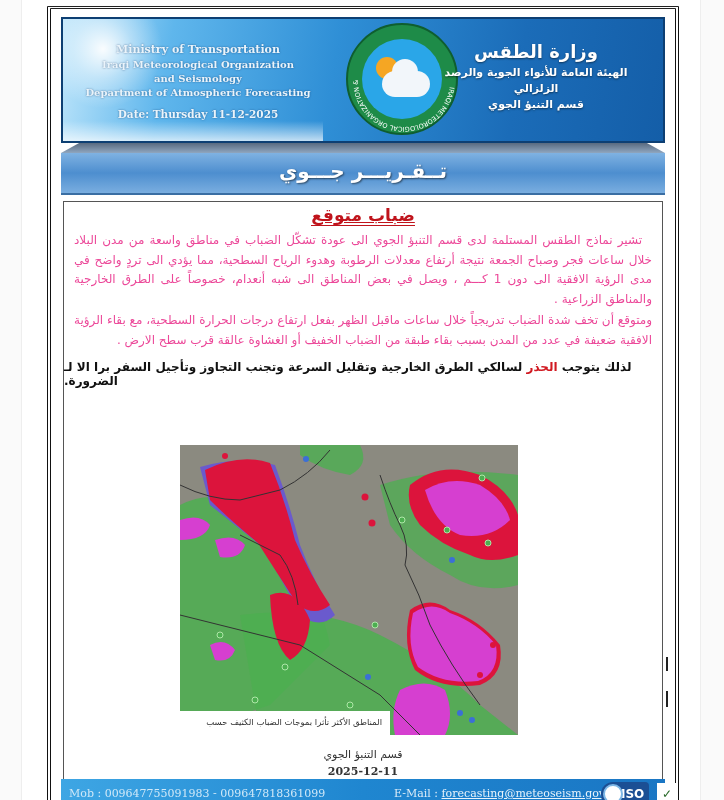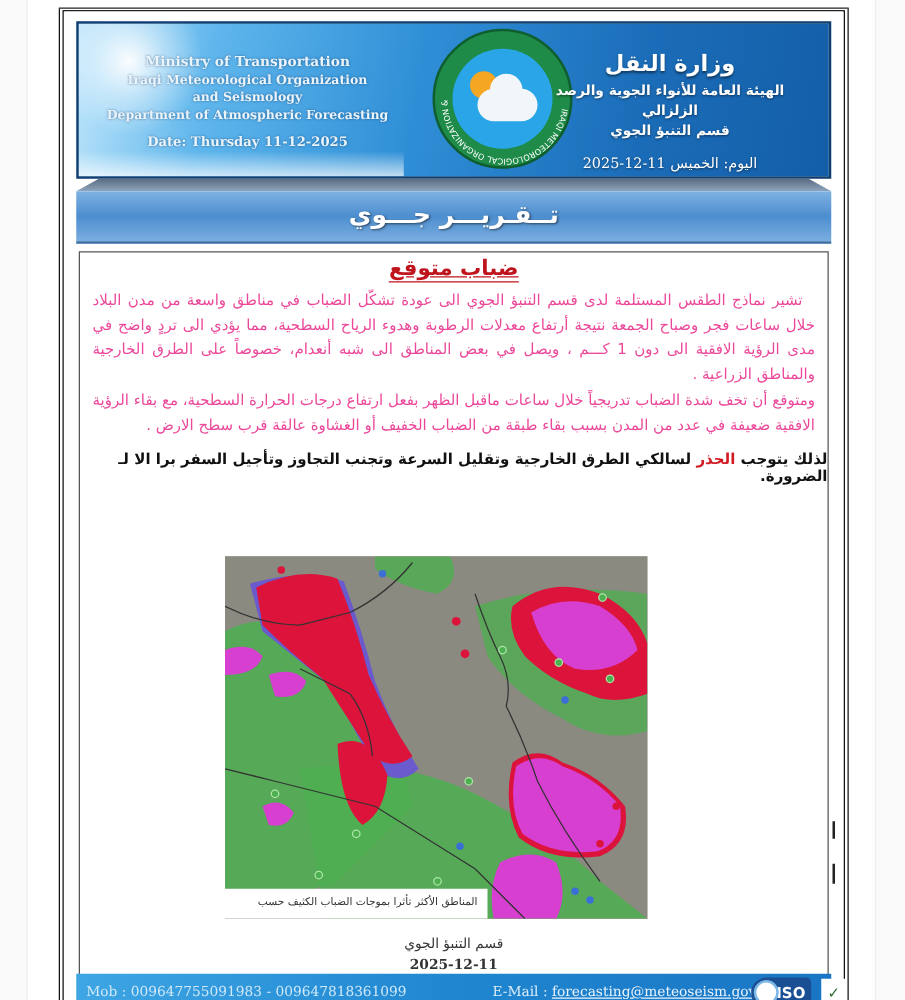--- a/index.html
+++ b/index.html
@@ -43,21 +43,21 @@
     background: linear-gradient(180deg, #7fb2e2 0%, #4d8ecf 50%, #7aaee0 100%); border-bottom: 2px solid #3a6ea3; }
   .title-band .title { position: absolute; left: 0; right: 0; top: 6px; text-align: center; color: #fff; font-size: 20px; font-weight: bold; direction: rtl; letter-spacing: 2px; text-shadow: 1px 1px 2px rgba(0,0,0,0.55); }
 
   
   .content { position: absolute; left: 12px; top: 192px; width: 600px; height: 580px; border: 1px solid #555; background: #fff; }
   .subtitle { text-align: center; margin-top: 3px; }
   .subtitle span { color: #c0141c; font-weight: bold; font-size: 17px; border-bottom: 1px solid #c0141c; direction: rtl; text-decoration: underline; }
   .para { direction: rtl; text-align: justify; font-size: 12px; line-height: 19.5px; color: #ec4899; padding: 0 10px 0 10px; }
   .para.p1 { margin-top: 6px; text-indent: 10px; }
   .para.p2 { margin-top: 2px; }
-  .warning { direction: rtl; text-align: right; font-weight: bold; font-size: 12px; color: #111; margin-top: 10px; }
+  .warning { direction: rtl; text-align: left; font-weight: bold; font-size: 12px; color: #111; margin-top: 10px; }
   .warning .red { color: #d11a22; }
 
   
   .map { position: absolute; left: 116px; top: 243px; width: 338px; height: 290px; background: #8b8a80; overflow: hidden; }
   .map svg { position: absolute; left: 0; top: 0; }
   .map-caption { position: absolute; left: 0; bottom: 0; width: 210px; height: 24px; background: #fff; direction: rtl; font-size: 8.5px; color: #333; padding: 6px 8px 0 0; text-align: right; }
 
   .sig { position: absolute; left: 0; right: 0; top: 544px; text-align: center; font-family: "DejaVu Serif", serif; font-size: 11px; color: #333; font-weight: bold; line-height: 17px; }
   .sig .dept { direction: rtl; font-family: "DejaVu Sans", sans-serif; font-weight: normal; }
 
@@ -103,24 +103,23 @@
           <textPath href="#ringpath" startOffset="52%">IRAQI METEOROLOGICAL ORGANIZATION &amp; SEISMOLOGY</textPath>
         </text>
       </svg>
       <div class="inner">
         <div class="sun"></div>
         <div class="cloud"></div>
       </div>
     </div>
 
     <div class="ar-block">
-      <div class="t1">وزارة النقل</div>
+      <div class="t1">وزارة الطقس</div>
       <div class="t2">الهيئة العامة للأنواء الجوية والرصد الزلزالي</div>
       <div class="t3">قسم التنبؤ الجوي</div>
-      <div class="day">اليوم: الخميس 11-12-2025</div>
     </div>
   </div>
 
   <div class="band-shadow"></div>
   <div class="title-band">
     <div class="title">تــقـريـــر جـــوي</div>
   </div>
 
   <div class="content">
     <div class="subtitle">

